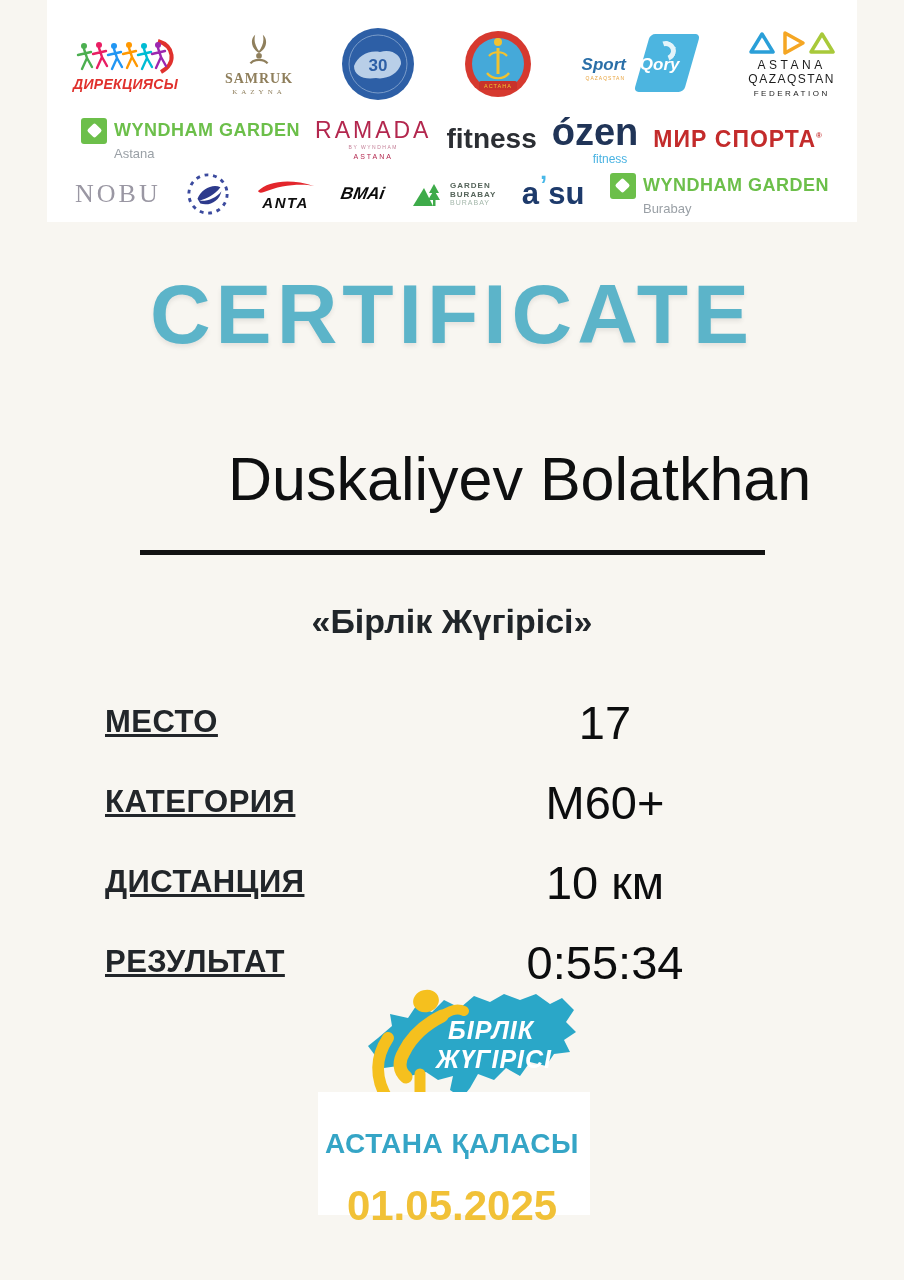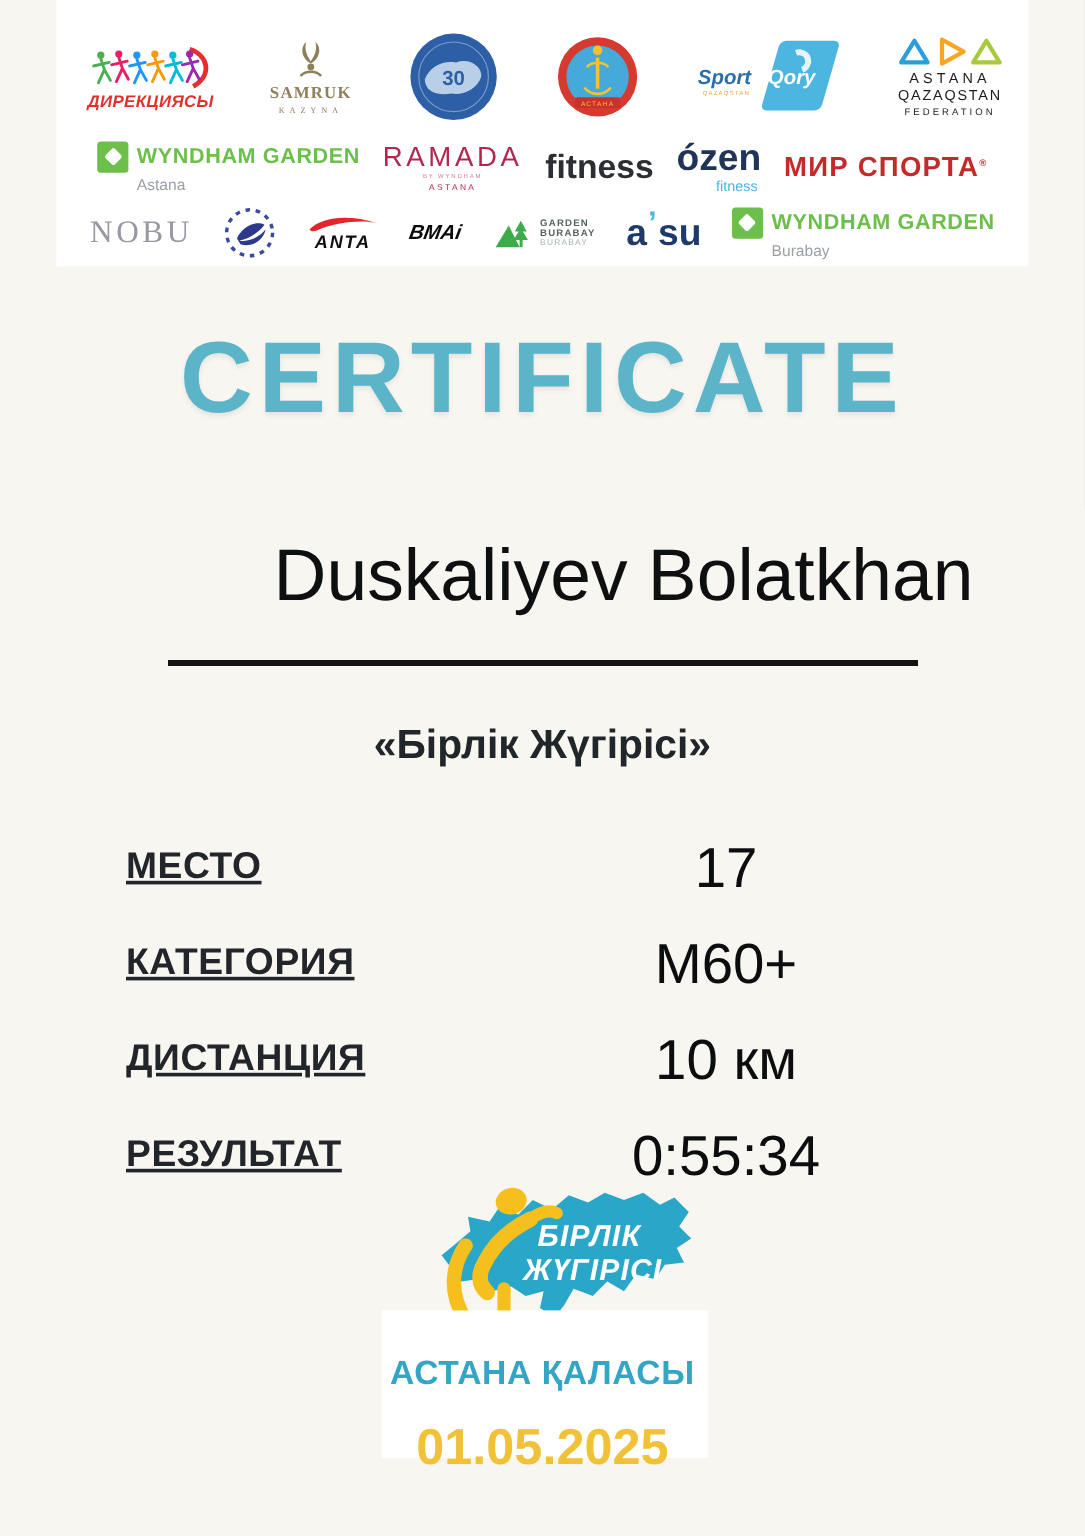--- a/index.html
+++ b/index.html
@@ -37,21 +37,21 @@
   .wg-diamond{width:11px;height:11px;background:#ffffff;transform:rotate(45deg);border-radius:2px;}
   .wg-brand{color:#6cbf4a;font-weight:bold;font-size:18px;letter-spacing:.5px;white-space:nowrap;}
   .wg-loc{color:#9aa0a6;font-size:13px;margin:3px 0 0 33px;}
 
   .ram-brand{color:#b3274e;font-size:23px;letter-spacing:3px;}
   .ram-sub1{color:#c47f97;font-size:5px;letter-spacing:1.5px;margin-top:3px;}
   .ram-sub2{color:#b3274e;font-size:7px;letter-spacing:2px;margin-top:2px;}
 
   .mystart-brand{font-size:28px;font-weight:bold;color:#2b2e33;letter-spacing:0;}
 
-  .oz-brand{font-size:31px;font-weight:bold;color:#203457;}
+  .oz-brand{font-size:38px;font-weight:bold;color:#203457;}
   .oz-sub{font-size:12px;color:#4ab3e2;margin:0 0 0 30px;}
 
   .mir-brand{font-size:23px;font-weight:bold;color:#c32b2b;letter-spacing:1px;white-space:nowrap;}
   .mir-reg{font-size:8px;vertical-align:super;}
 
   .nobu-brand{font-family:"Liberation Serif","DejaVu Serif",serif;font-size:26px;color:#9a97a3;letter-spacing:3px;}
 
   .anta-brand{font-size:15px;font-weight:bold;font-style:italic;color:#101010;letter-spacing:1.5px;margin-top:1px;}
 
   .bmai-brand{font-size:17px;font-weight:bold;font-style:italic;color:#0a0a0a;transform:skewX(-10deg);}

